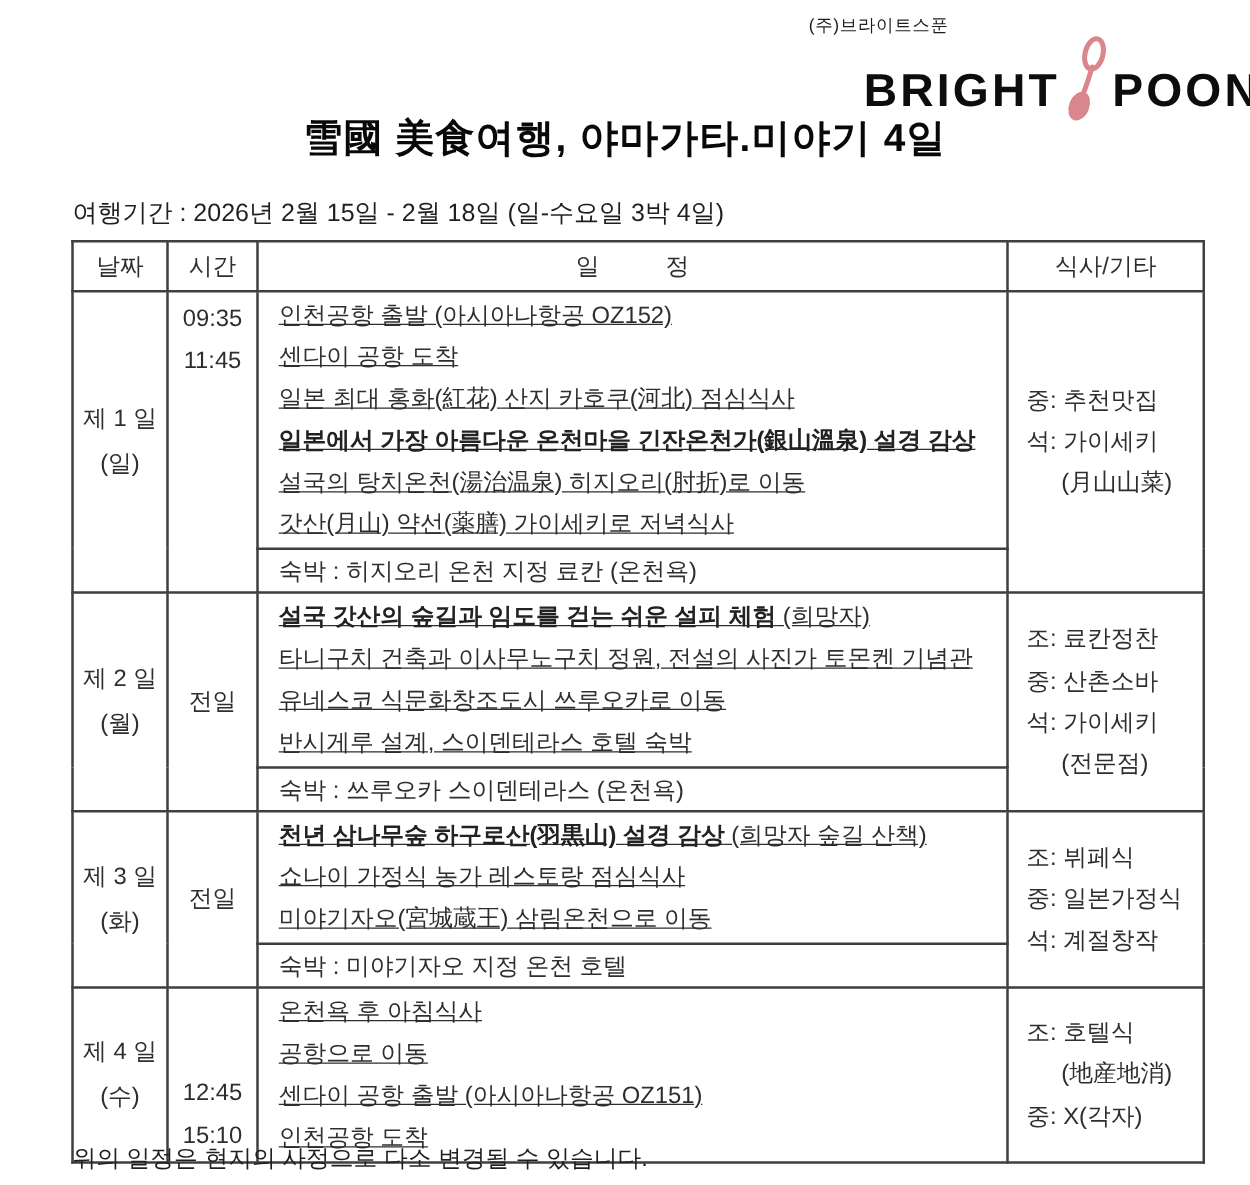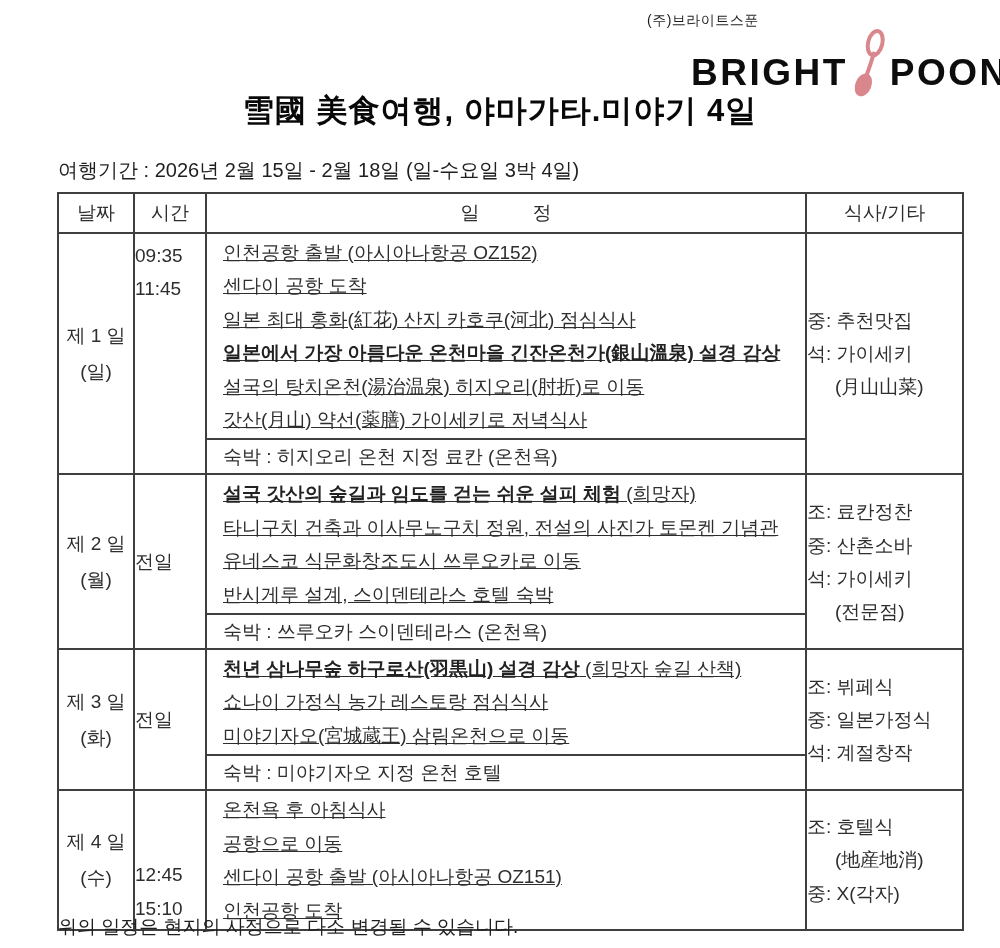--- a/index.html
+++ b/index.html
@@ -19,29 +19,29 @@
     font-size:31px;font-weight:800;color:#080808;letter-spacing:1px;}
   .period{position:absolute;top:157px;left:58px;font-size:20px;color:#1f1f1f;}
   
   .table-wrap{position:absolute;top:192px;left:57px;}
   table{border-collapse:collapse;table-layout:fixed;width:905px;}
   col.c-date{width:76px;} col.c-time{width:72px;} col.c-it{width:600px;} col.c-meal{width:157px;}
   td,th{border:2px solid #3f3f3f;padding:0;font-size:19px;color:#2e2e2e;}
   th{height:38px;font-weight:400;text-align:center;vertical-align:middle;}
   th.sched{white-space:pre;}
   .date-cell{text-align:center;vertical-align:middle;line-height:36px;}
-  .time-cell{vertical-align:middle;}
+  .time-cell{text-align:center;vertical-align:middle;}
   .time-cell div{line-height:33.4px;}
   .time-cell.pos-top{vertical-align:top;padding-top:5px;}
   .time-cell.pos-bottom{vertical-align:bottom;padding-bottom:4px;}
   .it-cell{vertical-align:middle;padding:2px 4px 2px 16px;text-decoration:underline;}
   .it-line{line-height:33.4px;white-space:nowrap;}
   .it-line .b{font-weight:700;color:#222;}
   .lodging-cell{height:33px;vertical-align:middle;padding-left:16px;}
-  .meals-cell{vertical-align:middle;margin-left:36px;}
+  .meals-cell{vertical-align:middle;padding-left:14px;margin-left:36px;}
   .meal-line{line-height:33.2px;white-space:nowrap;}
   .meal-line.indent{padding-left:28px;}
   
   .footer-note{position:absolute;top:914px;left:58px;font-size:19px;color:#1f1f1f;}
 </style>
 </head>
 <body>
 
 <div class="logo">
   <div class="logo-company">(주)브라이트스푼</div>

